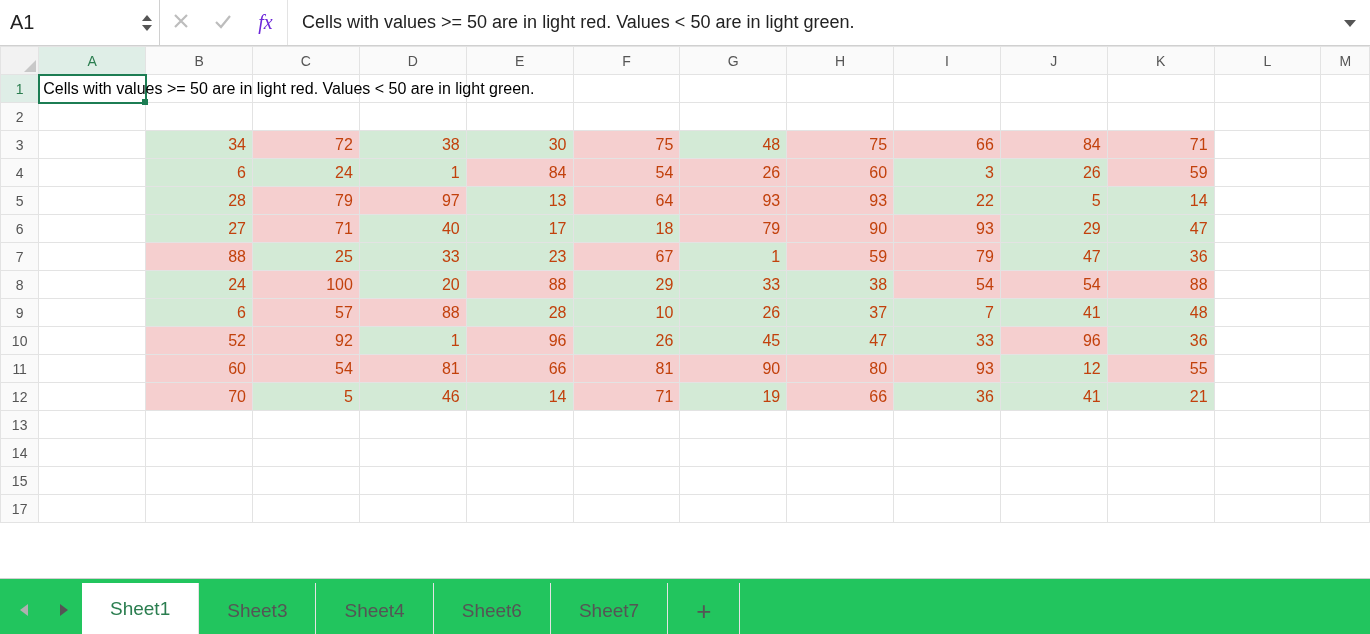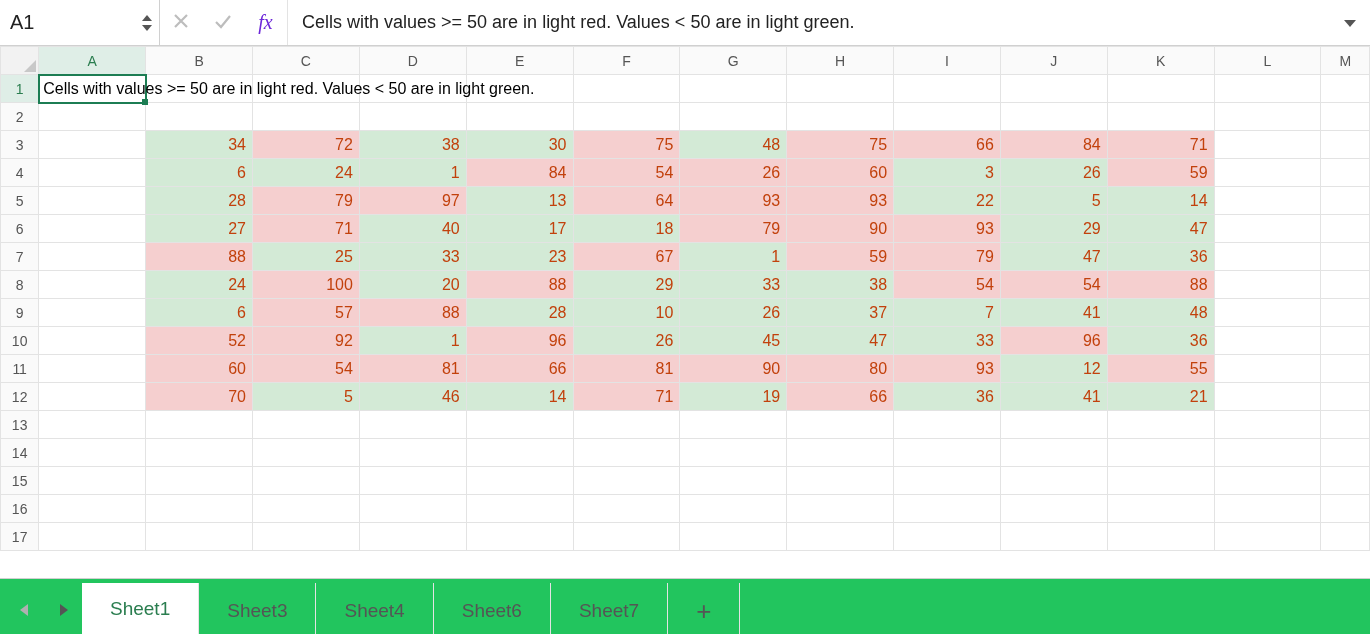--- a/index.html
+++ b/index.html
@@ -339,36 +339,20 @@
           <td class="colF"></td>
           <td class="colG"></td>
           <td class="colH"></td>
           <td class="colI"></td>
           <td class="colJ"></td>
           <td class="colK"></td>
           <td class="colL"></td>
           <td class="colM"></td>
         </tr>
         <tr>
-          <th class="rowhead">16</th>
-          <td class="colA"></td>
-          <td class="colB"></td>
-          <td class="colC"></td>
-          <td class="colD"></td>
-          <td class="colE"></td>
-          <td class="colF"></td>
-          <td class="colG"></td>
-          <td class="colH"></td>
-          <td class="colI"></td>
-          <td class="colJ"></td>
-          <td class="colK"></td>
-          <td class="colL"></td>
-          <td class="colM"></td>
-        </tr>
-        <tr>
           <th class="rowhead">17</th>
           <td class="colA"></td>
           <td class="colB"></td>
           <td class="colC"></td>
           <td class="colD"></td>
           <td class="colE"></td>
           <td class="colF"></td>
           <td class="colG"></td>
           <td class="colH"></td>
           <td class="colI"></td>

